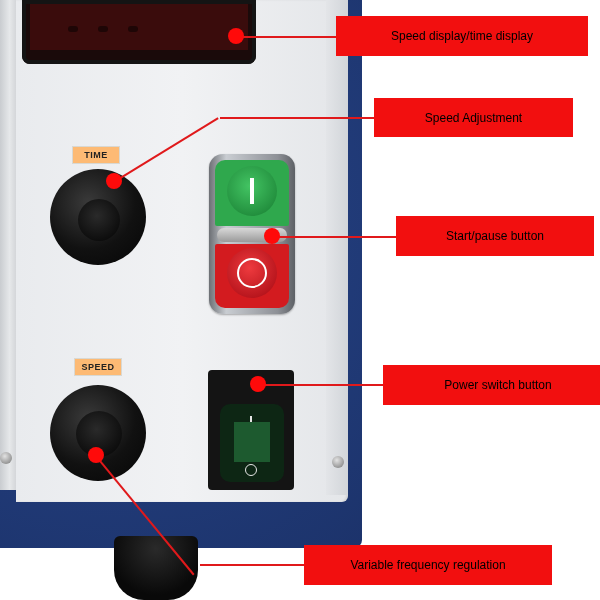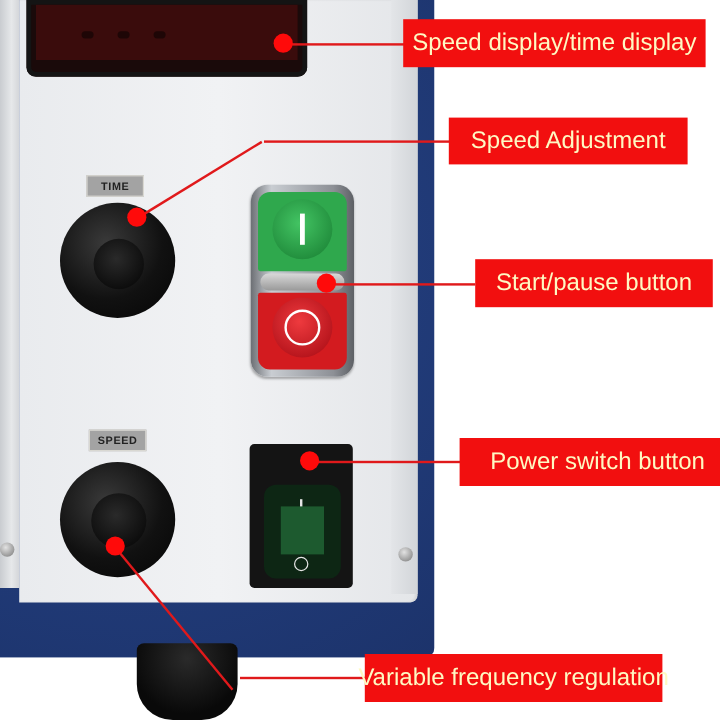--- a/index.html
+++ b/index.html
@@ -7,26 +7,26 @@
   .abs{position:absolute;}
   
   .blue-frame{left:0;top:0;width:362px;height:548px;background:#1f3a78;border-radius:0 0 8px 0;
     background-image:radial-gradient(circle at 30% 40%,#27458a 0,#1c336b 100%);}
   .left-strip{left:0;top:0;width:16px;height:490px;background:linear-gradient(90deg,#c9ccd0,#e6e8ea 60%,#d4d6d9);}
   .panel{left:16px;top:0;width:332px;height:502px;background:linear-gradient(90deg,#e9ebee,#f1f2f4 50%,#e4e6e9);border-radius:0 0 6px 0;box-shadow:inset -2px 0 2px rgba(0,0,0,.08);}
   .panel-edge{left:326px;top:0;width:22px;height:495px;background:linear-gradient(90deg,#e3e5e8,#d2d5d9);}
   .display{left:22px;top:0;width:234px;height:64px;background:#1a0a0a;border-radius:0 0 8px 8px;box-shadow:inset 0 0 0 4px #141414;}
   .display-inner{left:8px;top:4px;width:218px;height:46px;background:#3a0c0c;}
   .seg{position:absolute;top:22px;width:10px;height:6px;border-radius:3px;background:#1e0606;}
-  .label-tag{background:#a3a3a3;border:1px solid #d9d8d2;font-size:9px;font-weight:bold;color:#222;text-align:center;letter-spacing:.5px;}
+  .label-tag{background:#fdba74;border:1px solid #d9d8d2;font-size:9px;font-weight:bold;color:#222;text-align:center;letter-spacing:.5px;}
   .knob{border-radius:50%;background:radial-gradient(circle at 40% 35%,#3a3a3a 0,#111 55%,#050505 100%);}
   .knob-cap{border-radius:50%;background:radial-gradient(circle at 45% 40%,#2a2a2a,#0a0a0a 80%);}
   .dot{width:16px;height:16px;border-radius:50%;background:#ff0a0a;}
   .line{background:#e0191b;height:1.5px;transform-origin:0 50%;}
-  .callout{background:#f20f0f;color:#fef9c3;font-size:20px;display:flex;align-items:center;justify-content:center;white-space:nowrap;}
+  .callout{background:#f20f0f;color:#000000;font-size:12px;display:flex;align-items:center;justify-content:center;white-space:nowrap;}
   .pb-housing{left:209px;top:154px;width:86px;height:160px;border-radius:14px;background:linear-gradient(90deg,#6c6f74,#c9cdd2 20%,#8d9096 80%,#5d6065);box-shadow:0 1px 2px rgba(0,0,0,.3);}
   .pb-green{left:6px;top:6px;width:74px;height:66px;border-radius:10px 10px 2px 2px;background:#2fa84d;}
   .pb-green-lens{left:12px;top:6px;width:50px;height:50px;border-radius:50%;background:radial-gradient(circle at 45% 40%,#43c463,#1f8a3a 80%);}
   .pb-red{left:6px;top:90px;width:74px;height:64px;border-radius:2px 2px 10px 10px;background:#d31b1f;}
   .pb-red-lens{left:12px;top:4px;width:50px;height:50px;border-radius:50%;background:radial-gradient(circle at 45% 40%,#ee3a3e,#b3121a 80%);}
   .pb-lamp{left:8px;top:74px;width:70px;height:14px;border-radius:7px;background:linear-gradient(#d8d8d8,#9a9a9a);}
   .rocker{left:208px;top:370px;width:86px;height:120px;background:#141414;border-radius:4px;}
   .rocker-key{left:12px;top:34px;width:64px;height:78px;border-radius:10px;background:#0d2614;}
   .rocker-window{left:14px;top:18px;width:36px;height:40px;background:#1d5a2f;}
   .screw{width:12px;height:12px;border-radius:50%;background:radial-gradient(circle at 40% 35%,#e2e2e2,#8c8c8c 80%);}

